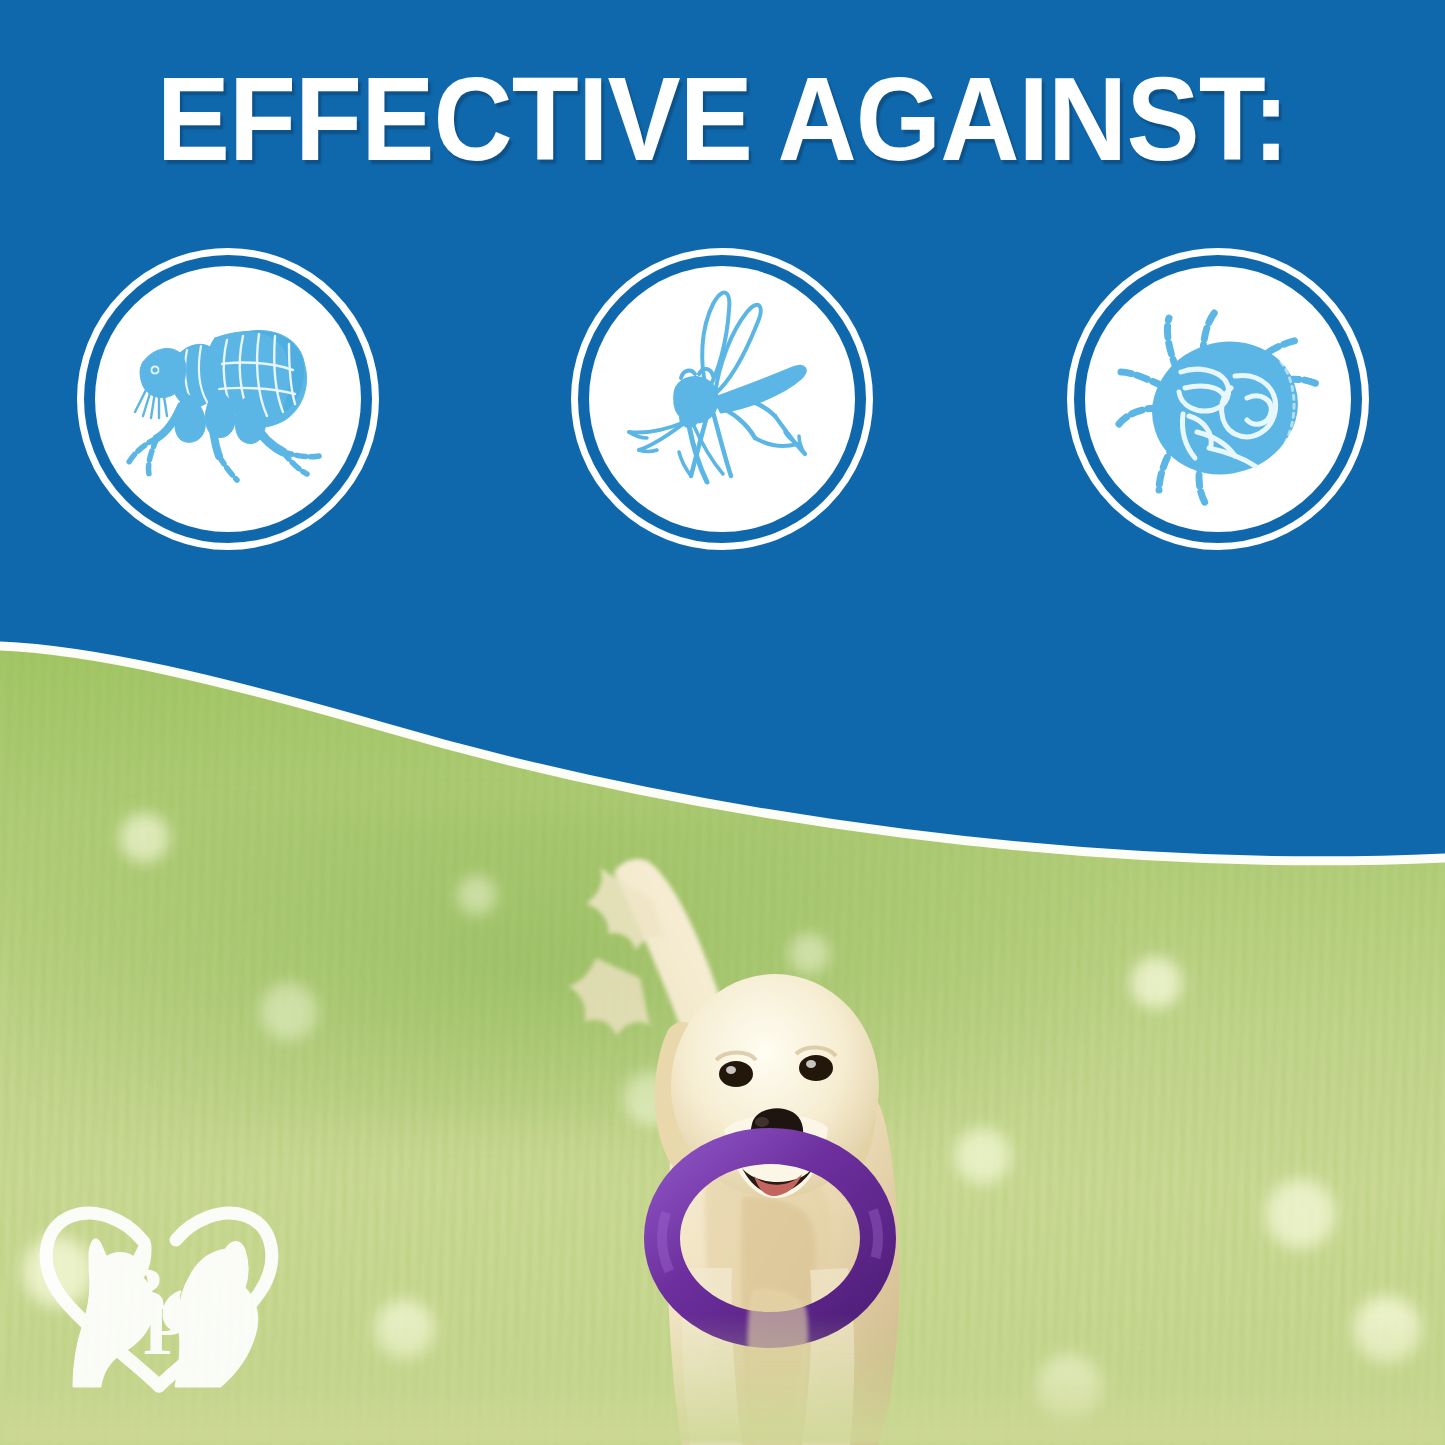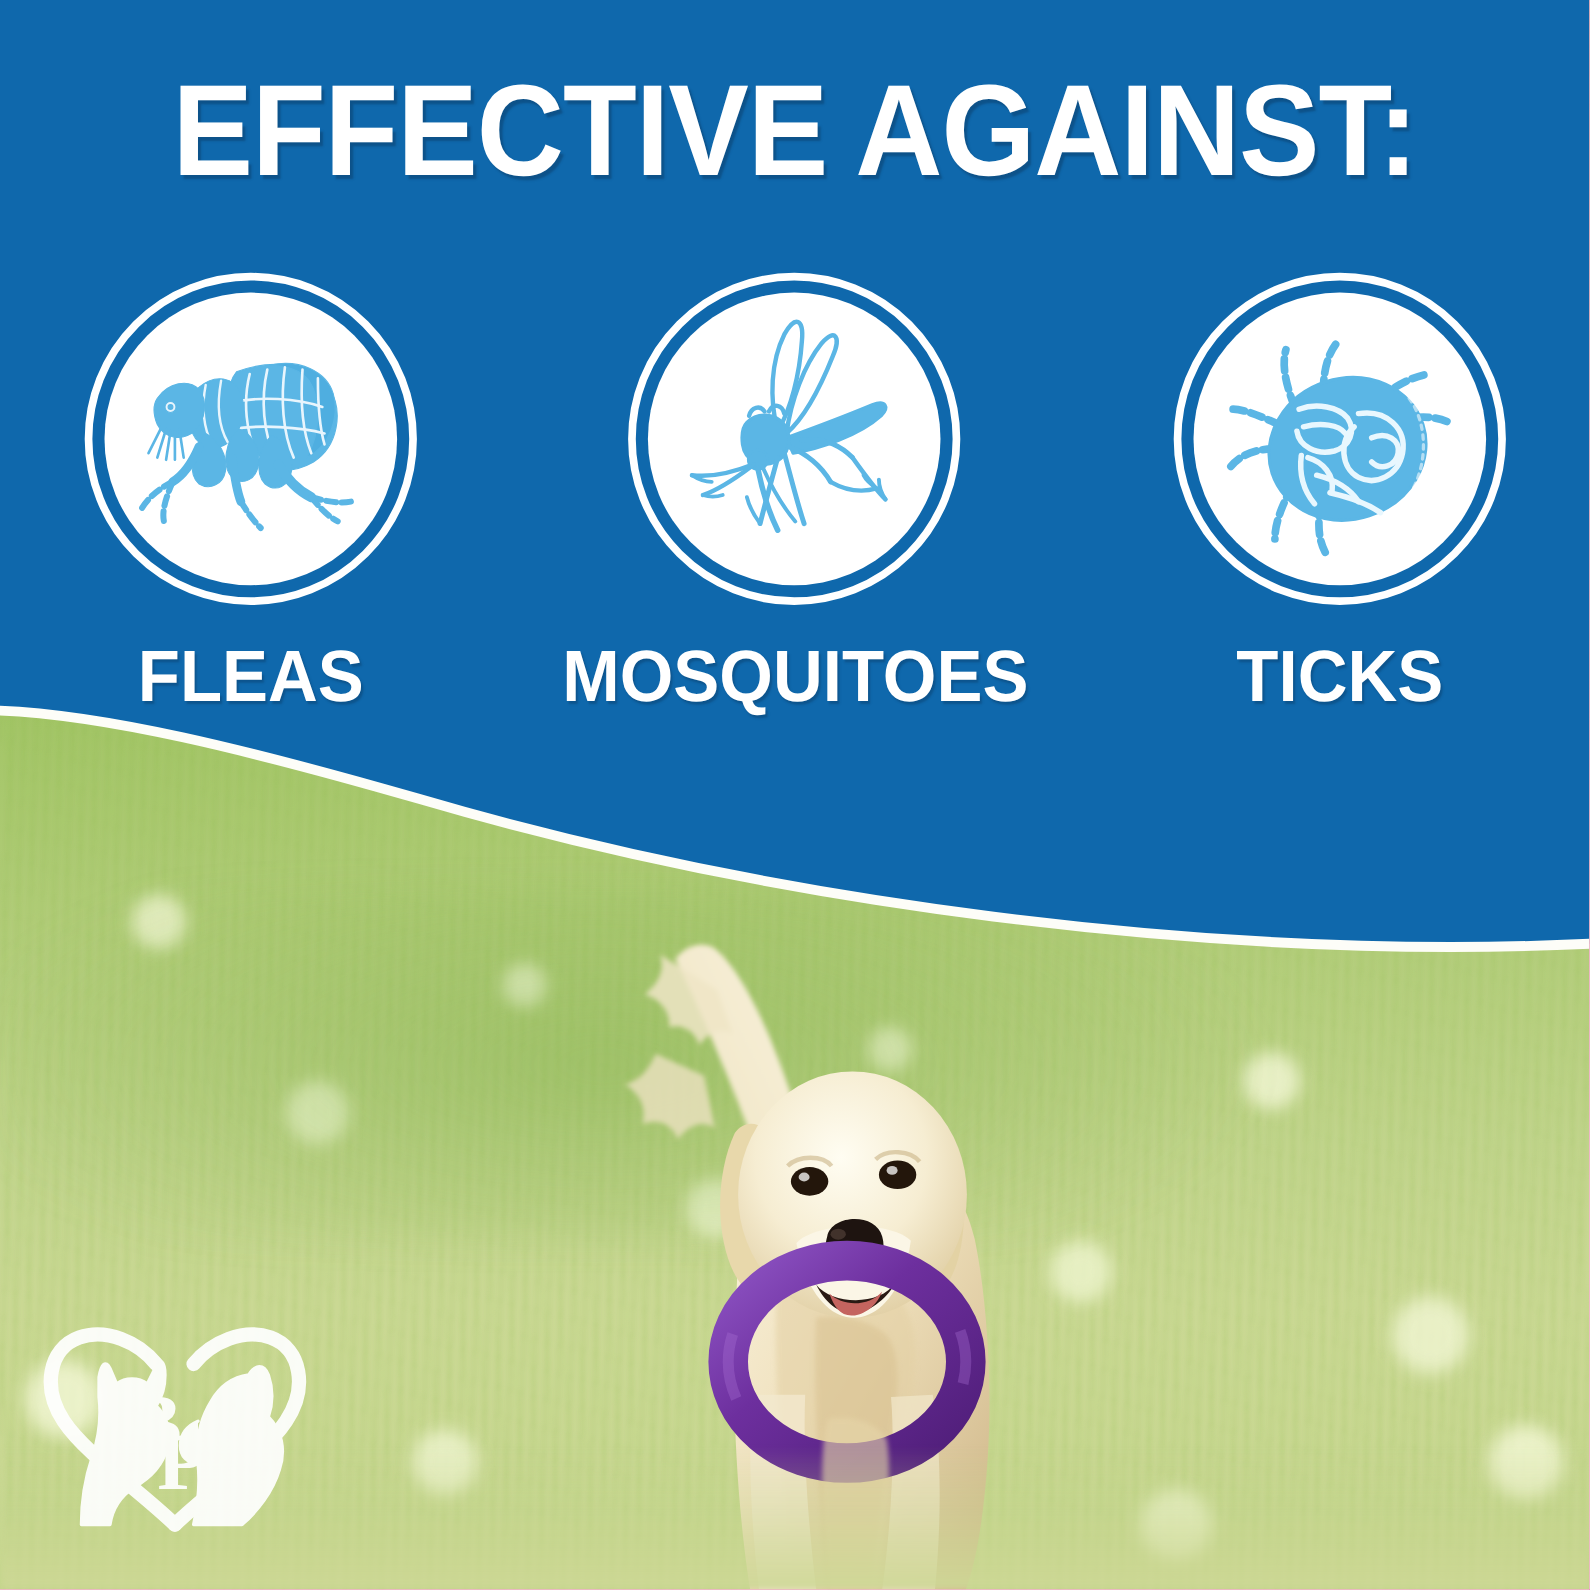--- a/index.html
+++ b/index.html
@@ -427,25 +427,20 @@
               <path d="M112 166 C 128 170 142 178 150 190"></path>
               <path d="M124 182 C 142 186 158 192 170 200"></path>
               <path d="M98 148 C 96 164 100 180 110 192"></path>
             </g>
           </g>
         </svg>
       </div>
     </div>
   </div>
 
-  <div class="label-row">
-    <div class="label c0">FLEAS</div>
-    <div class="label c1">MOSQUITOES</div>
-    <div class="label c2">TICKS</div>
-  </div>
 
   <div class="logo">
     <svg viewBox="0 0 258 200" xmlns="http://www.w3.org/2000/svg">
       <g fill="none" stroke="#FFFFFF" stroke-linecap="round" stroke-linejoin="round">
 
         <path d="M129 190 C 96 158 48 126 28 96 C 8 66 14 30 42 20
                  C 66 11 96 24 112 44" stroke-width="13"></path>
 
         <path d="M129 190 C 162 158 210 126 230 96 C 250 66 244 30 216 20
                  C 192 11 162 24 146 44" stroke-width="13"></path>

